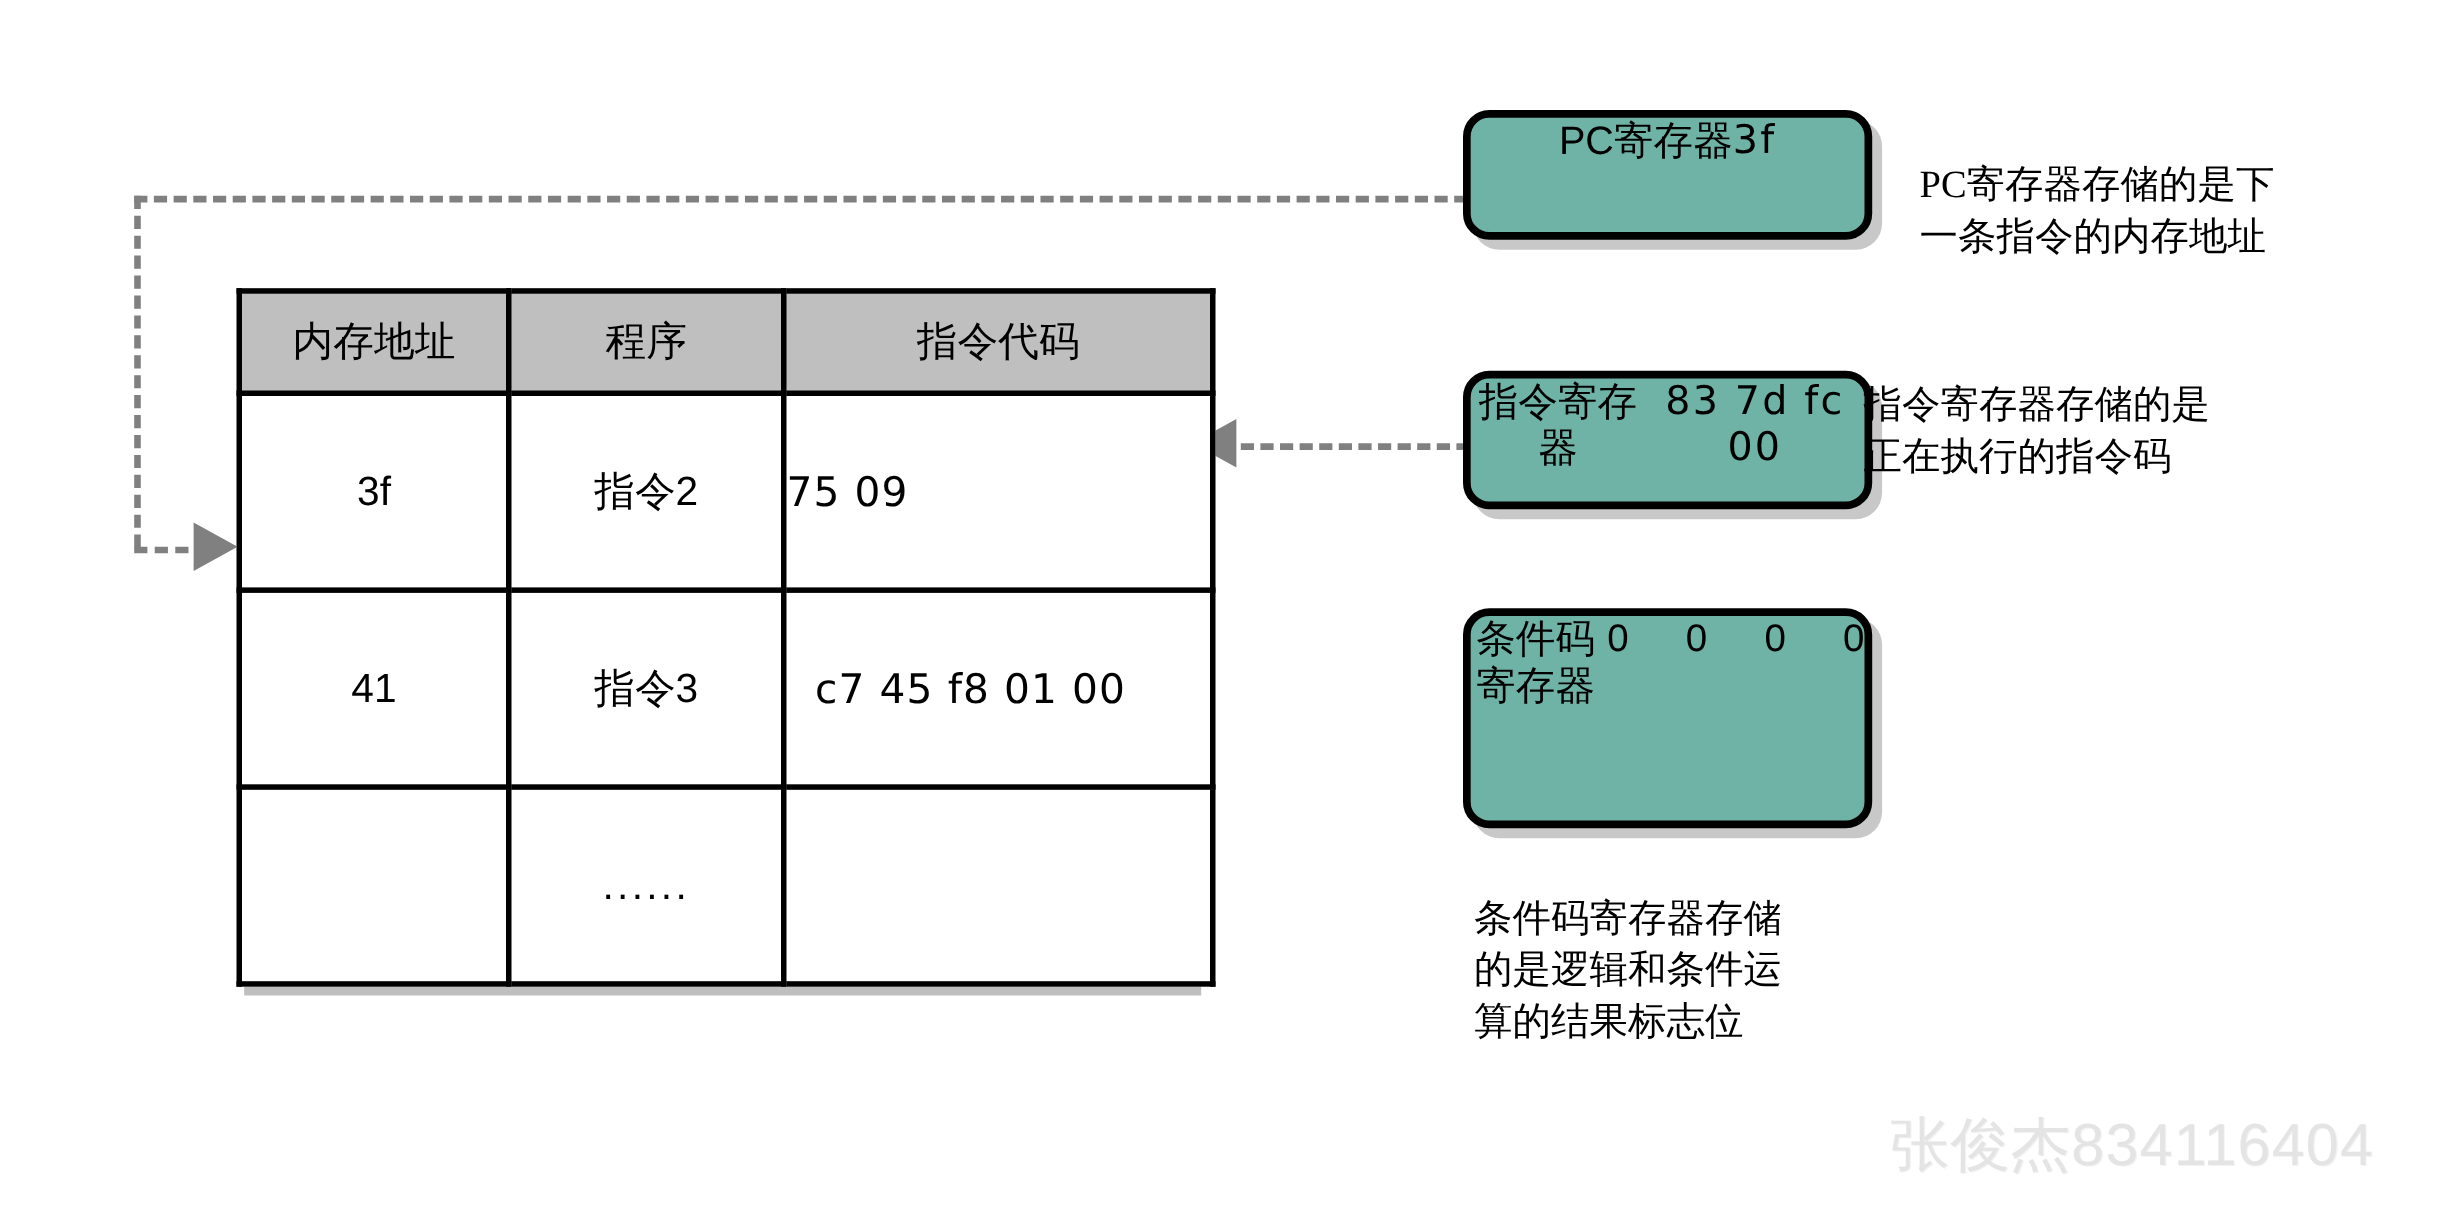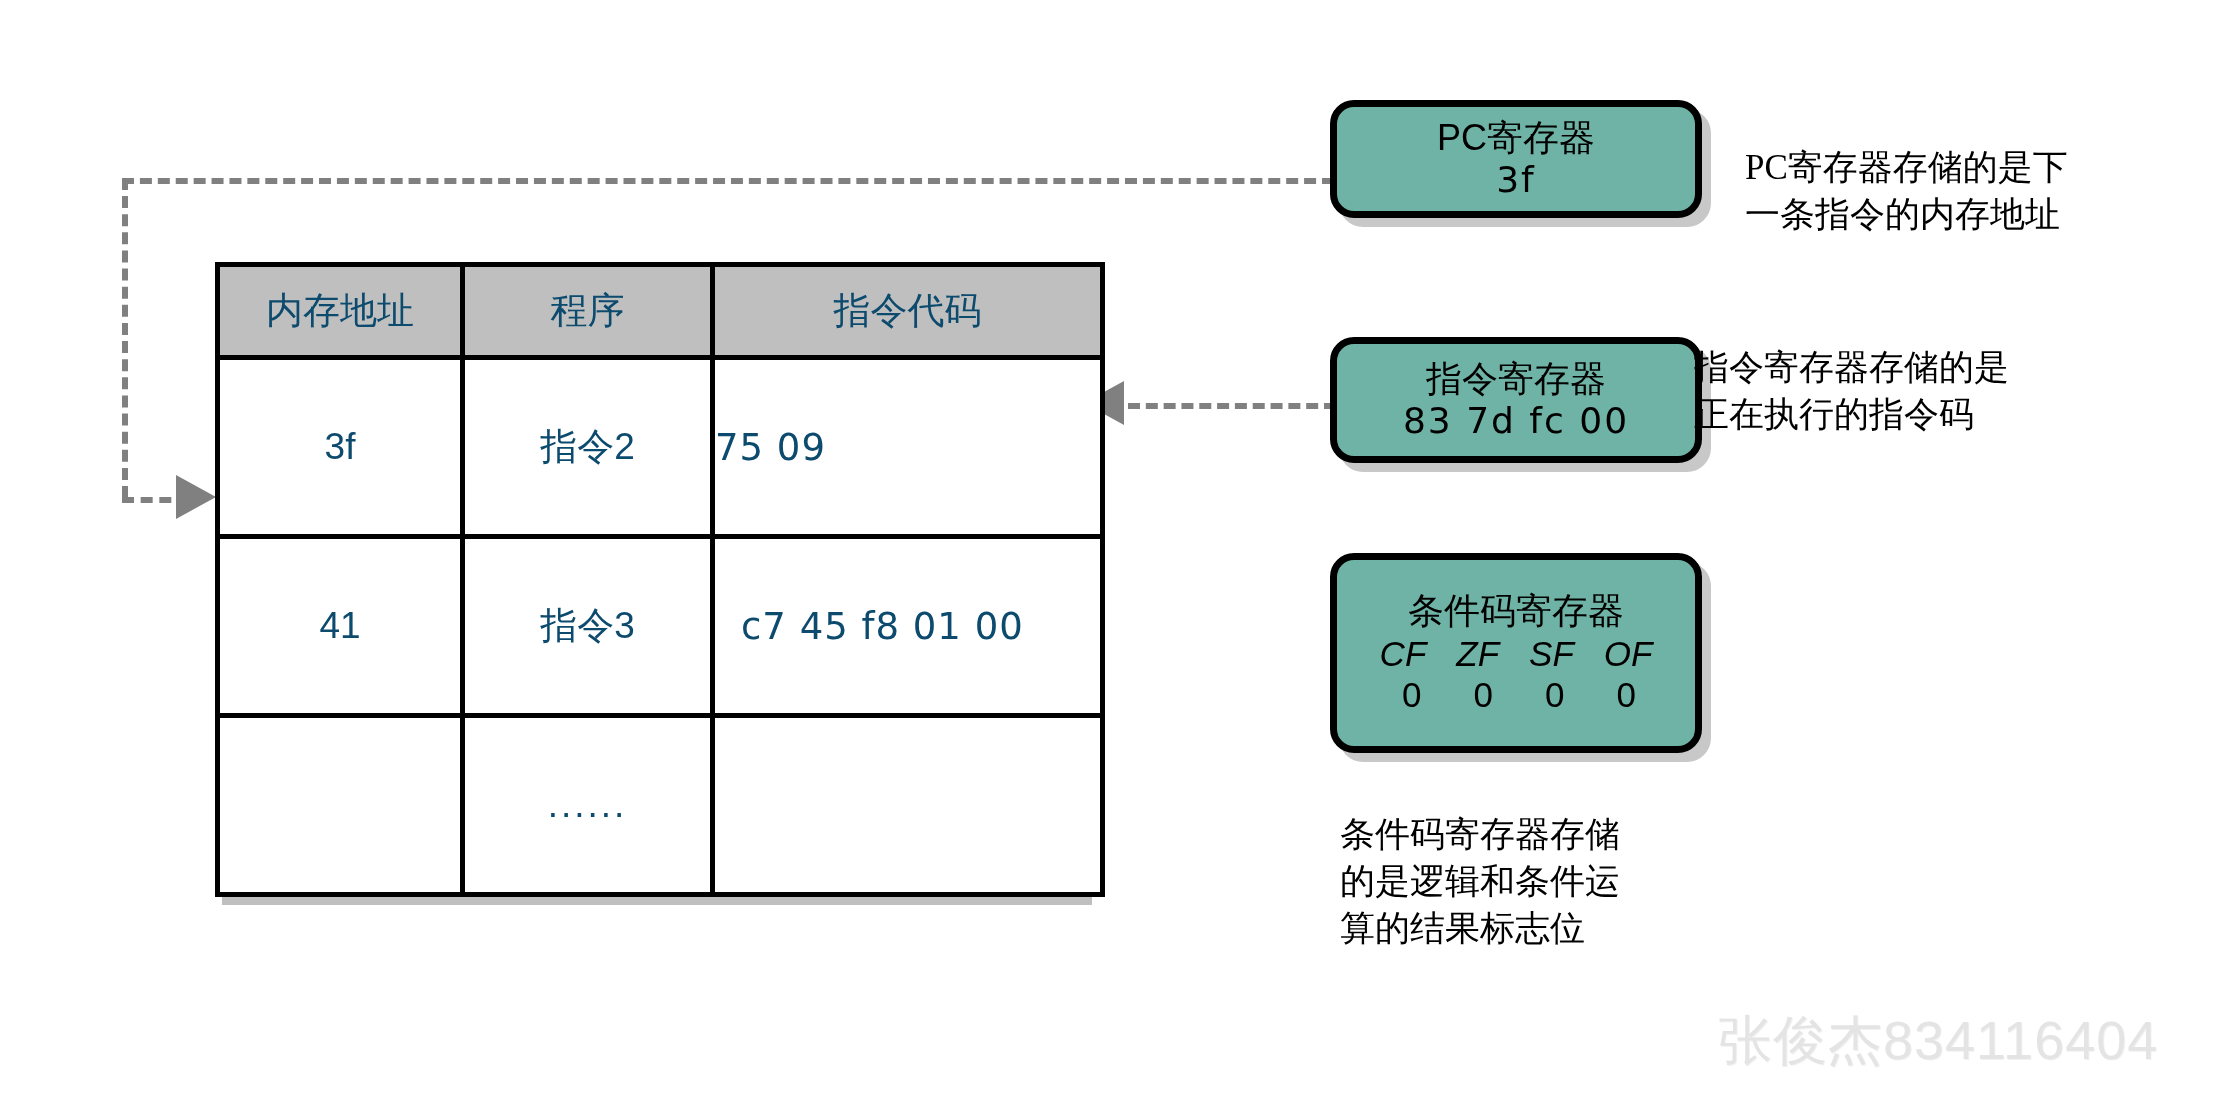--- a/index.html
+++ b/index.html
@@ -35,21 +35,21 @@
     height: 635px;
     border-collapse: collapse;
     table-layout: fixed;
     background: #ffffff;
   }
   #mem-table td, #mem-table th {
     border: 5px solid #000000;
     padding: 0;
     margin: 0;
     font-weight: normal;
-    color: #0c4a6e;
+    color: #000000;
     font-size: 37px;
     background: #ffffff;
     height: 90px;
     vertical-align: middle;
   }
   #mem-table thead th {
     background: #bfbfbf;
     height: 88px;
     text-align: center;
   }
@@ -67,22 +67,21 @@
 
   
   .reg-box {
     position: absolute;
     background: #6fb3a6;
     border: 7px solid #000000;
     border-radius: 24px;
     box-sizing: border-box;
     box-shadow: 9px 9px 0 0 #c8c8c8;
     display: flex;
-    flex-direction: column;
-    align-items: center;
+    flex-direction: row;
     justify-content: center;
     color: #000000;
     text-align: center;
     line-height: 1.18;
   }
   .reg-title { font-size: 36px; }
   .reg-value { font-size: 36px; font-family: "DejaVu Sans", sans-serif; letter-spacing: 2px; }
   .flag-row { display: flex; gap: 30px; font-size: 35px; font-style: italic; }
   .flag-vals { display: flex; gap: 52px; font-size: 35px; padding-left: 6px; }
 
@@ -195,26 +194,20 @@
     <div class="reg-value">3f</div>
   </div>
 
   <div class="reg-box" id="reg-ir">
     <div class="reg-title">指令寄存器</div>
     <div class="reg-value">83  7d  fc  00</div>
   </div>
 
   <div class="reg-box" id="reg-cc">
     <div class="reg-title">条件码寄存器</div>
-    <div class="flag-row">
-      <span>CF</span>
-      <span>ZF</span>
-      <span>SF</span>
-      <span>OF</span>
-    </div>
     <div class="flag-vals">
       <span>0</span>
       <span>0</span>
       <span>0</span>
       <span>0</span>
     </div>
   </div>
 
   <div class="annot" id="annot-pc">PC寄存器存储的是下
 一条指令的内存地址</div>

